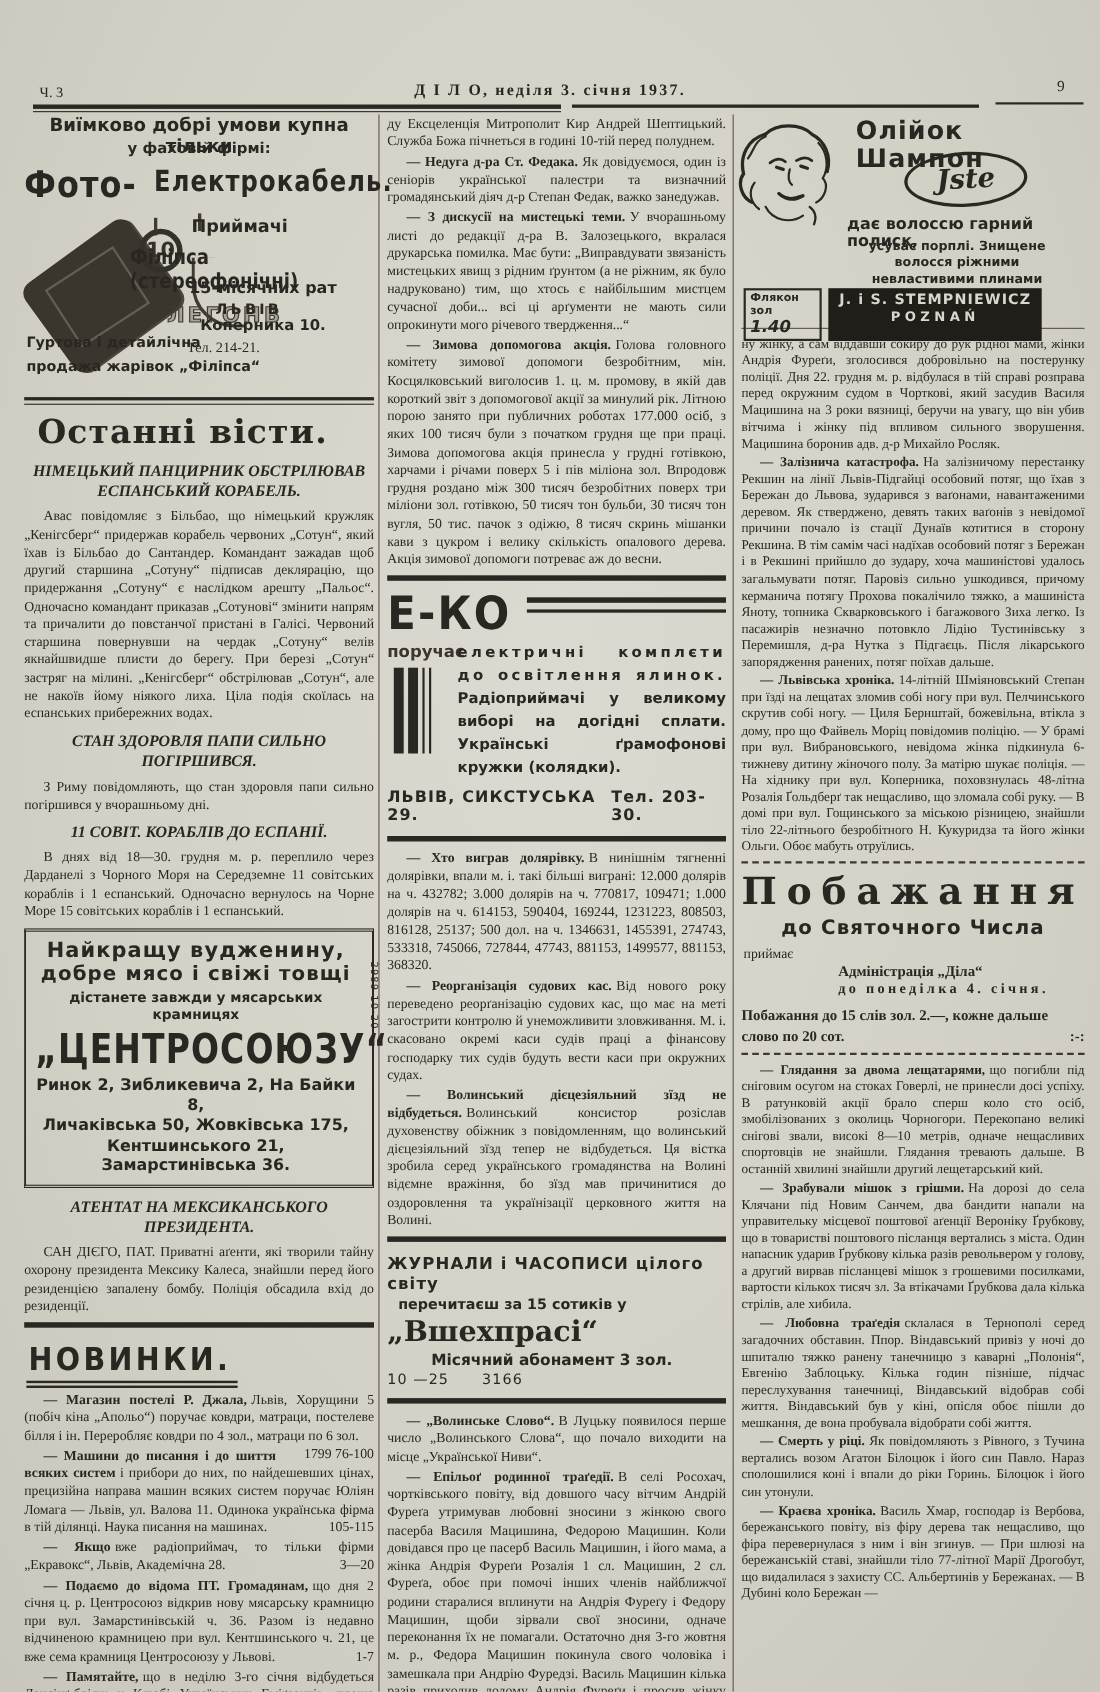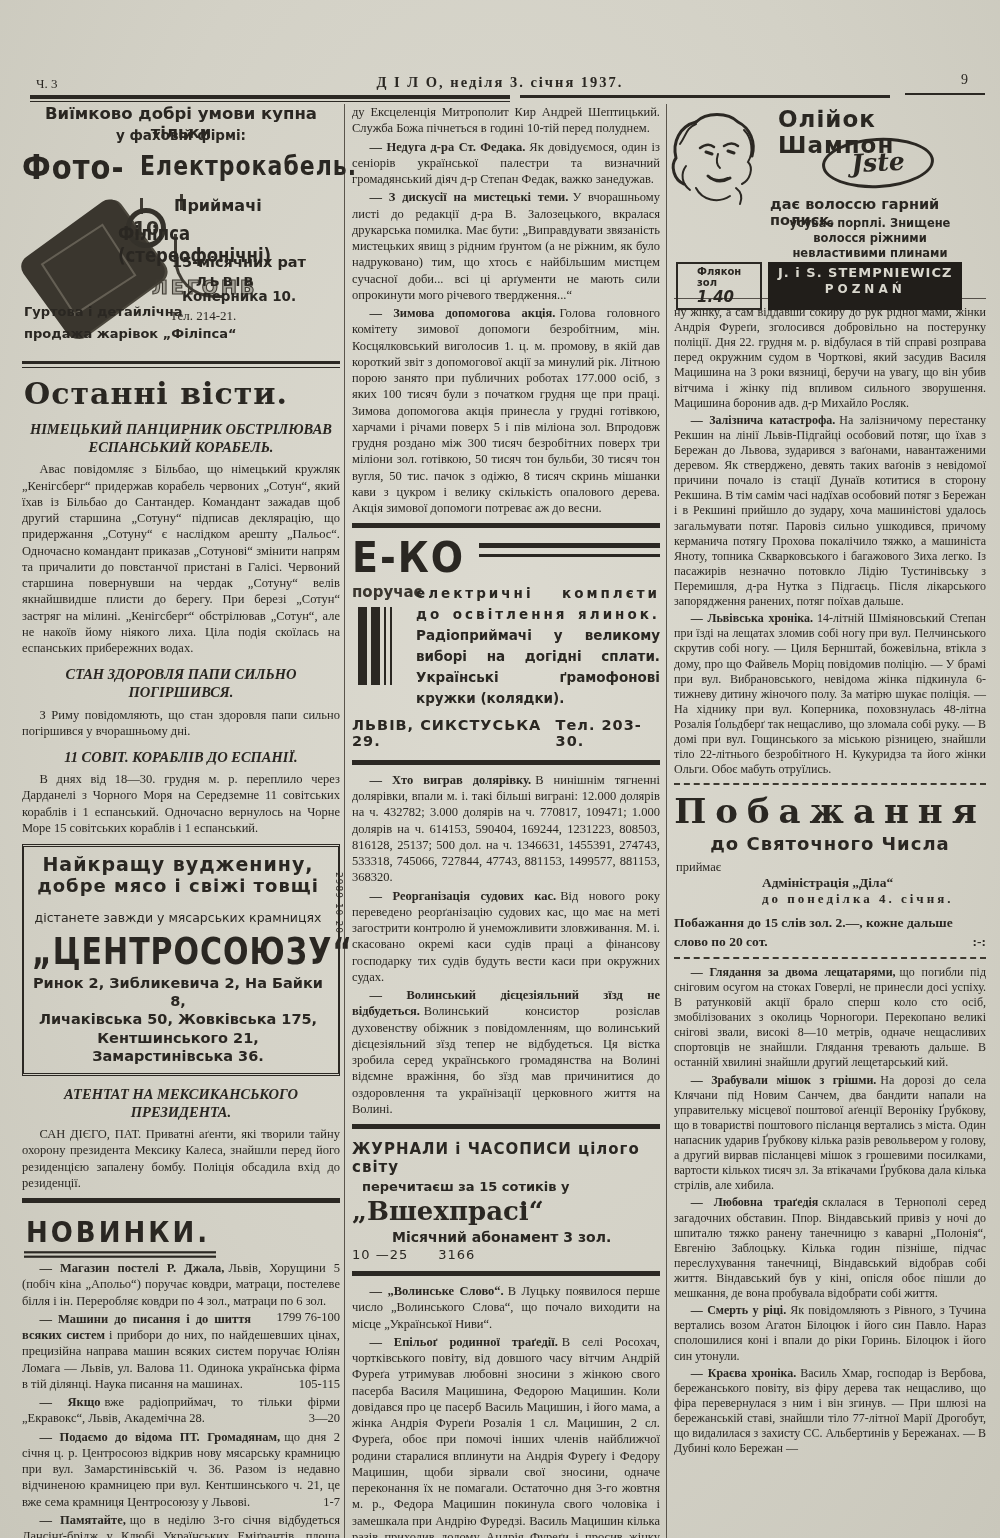--- a/index.html
+++ b/index.html
@@ -55,26 +55,26 @@
   .logo-word { position:absolute; left:130px; top:172px; font-size:19px; letter-spacing:3px; font-weight:bold; color:rgba(63,59,51,.3); -webkit-text-stroke:1.1px #3f3b33; }
   .adp-pryimachi { position:absolute; left:152px; top:92px; font-weight:bold; font-size:16px; }
   .adp-philips { position:absolute; left:96px; top:122px; font-weight:800; font-size:16.5px; transform:scaleY(1.15); }
   .adp-rat { position:absolute; left:150px; top:150px; font-weight:bold; font-size:14.5px; }
   .adp-lviv { position:absolute; left:174px; top:170px; font-weight:800; font-size:13px; letter-spacing:3px; }
   .adp-koper { position:absolute; left:160px; top:184px; font-weight:800; font-size:13.5px; }
   .adp-tel { position:absolute; left:148px; top:204px; font-size:13px; font-family:"Liberation Serif", serif; }
   .adp-f1 { position:absolute; left:2px; top:200px; font-weight:bold; font-size:13px; }
   .adp-f2 { position:absolute; left:2px; top:222px; font-weight:bold; font-size:13px; }
   
-  .latest-title { font-family:"DejaVu Serif", serif; font-size:30px; font-weight:600; letter-spacing:1px; margin:8px 0 4px 2px; }
+  .latest-title { font-family:"DejaVu Serif", serif; font-size:30px; font-weight:600; letter-spacing:1px; margin:8px 0 4px 12px; }
   
   .ad-centro { position:relative; border:3px double #2b2823; border-left-width:2px; border-right-width:2px; padding:6px 14px 8px 8px; margin:8px 0 6px 0; font-family:"DejaVu Sans", sans-serif; text-align:center; }
   .adc-l1 { font-weight:800; font-size:19px; letter-spacing:1px; }
   .adc-l2 { font-weight:800; font-size:18px; letter-spacing:1px; }
-  .adc-l3 { font-weight:normal; font-size:12.5px; margin-top:14px; }
+  .adc-l3 { font-weight:bold; font-size:12.5px; margin-top:3px; }
   .adc-brand { font-weight:800; font-size:30px; letter-spacing:1px; transform:scaleY(1.25); transform-origin:center top; margin:4px 0 10px 0; }
   .adc-a { font-weight:800; font-size:14.5px; line-height:1.25; }
   .adc-vref { position:absolute; right:-1px; top:50%; transform:rotate(90deg) translateX(-50%); transform-origin:right center; font-size:9px; letter-spacing:1px; }
   
   .novynky-title { font-family:"DejaVu Sans", sans-serif; font-weight:800; font-size:26px; letter-spacing:3px; display:inline-block; border-bottom:6px double #2b2823; padding:0 6px 2px 2px; margin:6px 0 6px 2px; transform:scaleY(1.1); transform-origin:left top; }
   
   .ad-eko { font-family:"DejaVu Sans", sans-serif; padding:2px 0 4px 0; }
   .eko-top { display:flex; align-items:flex-start; }
   .eko-brand { font-weight:800; font-size:38px; letter-spacing:2px; transform:scaleY(1.1); transform-origin:left top; line-height:1; }
   .eko-lines { flex:1; margin-left:14px; padding-top:6px; }
@@ -101,21 +101,21 @@
   .adr-sub { font-weight:bold; font-size:14px; margin:3px 0 2px 40px; }
   .adr-refs { font-size:13px; letter-spacing:1px; }
   .adr-refs span { margin-right:30px; }
   .ad-shampoo { position:relative; height:188px; font-family:"DejaVu Sans", sans-serif; }
   .face-sketch { position:absolute; left:-8px; top:4px; }
   .ash-title { position:absolute; left:104px; top:2px; font-weight:bold; font-size:23px; letter-spacing:1px; }
   .ash-logo { position:absolute; left:148px; top:34px; width:112px; height:50px; border:3px solid #2b2823; border-radius:50%; text-align:center; line-height:44px; font-family:"DejaVu Serif", serif; font-style:italic; font-weight:bold; font-size:25px; transform:rotate(-3deg); }
   .ash-tagline { position:absolute; left:96px; top:92px; width:216px; font-weight:800; font-size:14.5px; }
   .ash-body { position:absolute; left:96px; top:112px; width:200px; font-weight:bold; font-size:11.5px; line-height:1.3; text-align:center; }
   .ash-bottom { position:absolute; left:2px; top:158px; display:flex; gap:6px; }
-  .ash-flakon { border:2px solid #2b2823; width:86px; padding:2px 19px; font-size:10px; font-weight:bold; }
+  .ash-flakon { border:2px solid #2b2823; width:71px; padding:2px 4px; font-size:10px; font-weight:bold; }
   .ash-price { font-style:italic; font-weight:800; font-size:15px; }
   .ash-maker { background:#211e1a; color:#d9d7cd; text-align:center; padding:3px 10px 2px 10px; font-weight:800; font-size:13px; letter-spacing:1px; line-height:1.25; }
   .ash-maker .city { font-size:12px; letter-spacing:4px; }
   
   .greet-title { font-family:"DejaVu Serif", serif; font-weight:bold; font-size:34px; letter-spacing:9px; text-align:center; margin-top:2px; }
   .greet-sub { font-family:"DejaVu Sans", sans-serif; font-weight:800; font-size:18px; text-align:center; letter-spacing:1px; margin:2px 0 6px 0; }
   .greet-accepts { font-size:12.5px; margin-left:2px; }
   .greet-admin { font-weight:bold; font-size:13.5px; margin-left:88px; }
   .greet-deadline { font-weight:bold; font-size:13px; letter-spacing:3px; margin-left:88px; }
   .greet-price { font-weight:bold; font-size:13.5px; margin-top:7px; line-height:1.35; }

